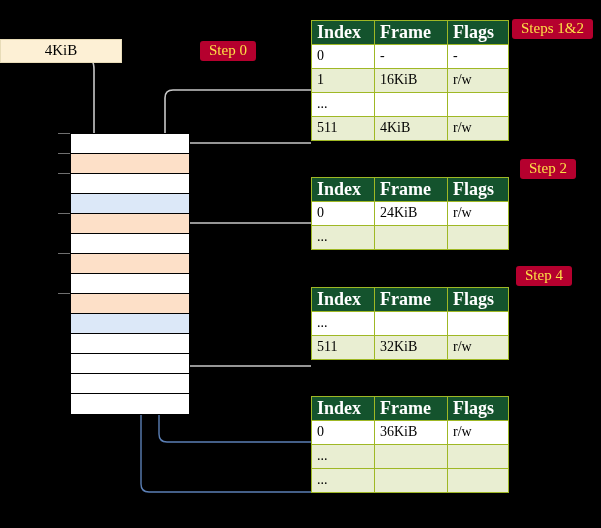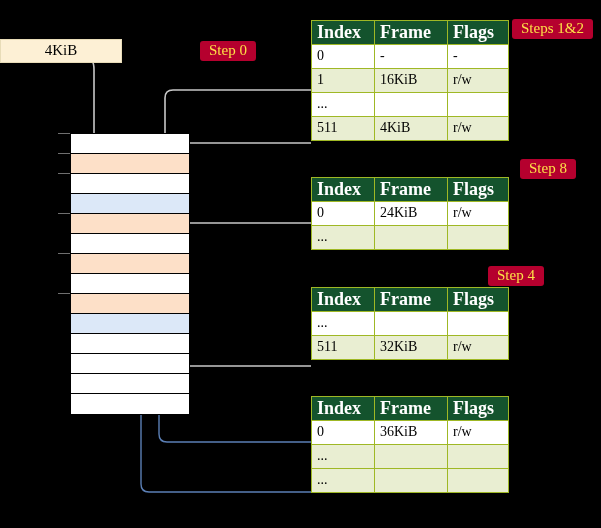--- a/index.html
+++ b/index.html
@@ -92,22 +92,22 @@
 
     <g stroke="#5b7fb5" stroke-width="1.4" fill="none">
       <path d="M311,492 L149,492 Q141,492 141,484 L141,230" marker-end="url(#bheadup)"></path>
     </g>
   </svg>
 
   <div class="addrbox" style="left:0px;top:39px;width:120px;height:22px;">4KiB</div>
 
   <div class="badge" style="left:188px;top:41px;margin-left:12px;">Step 0</div>
   <div class="badge" style="left:512px;top:19px;">Steps 1&amp;2</div>
-  <div class="badge" style="left:520px;top:159px;">Step 8</div>
-  <div class="badge" style="left:488px;top:266px;">Step 4</div>
+  <div class="badge" style="left:520px;top:159px;">Step 2</div>
+  <div class="badge" style="left:516px;top:266px;">Step 4</div>
 
   <div id="memcol" class="mem" style="left: 70px; top: 133px; width: 120px;">
       <div class="memrow" style="height: 20px;"></div>
       <div class="memrow orange" style="height: 20px;"></div>
       <div class="memrow" style="height: 20px;"></div>
       <div class="memrow blue" style="height: 20px;"></div>
       <div class="memrow orange" style="height: 20px;"></div>
       <div class="memrow" style="height: 20px;"></div>
       <div class="memrow orange" style="height: 20px;"></div>
       <div class="memrow" style="height: 20px;"></div>

